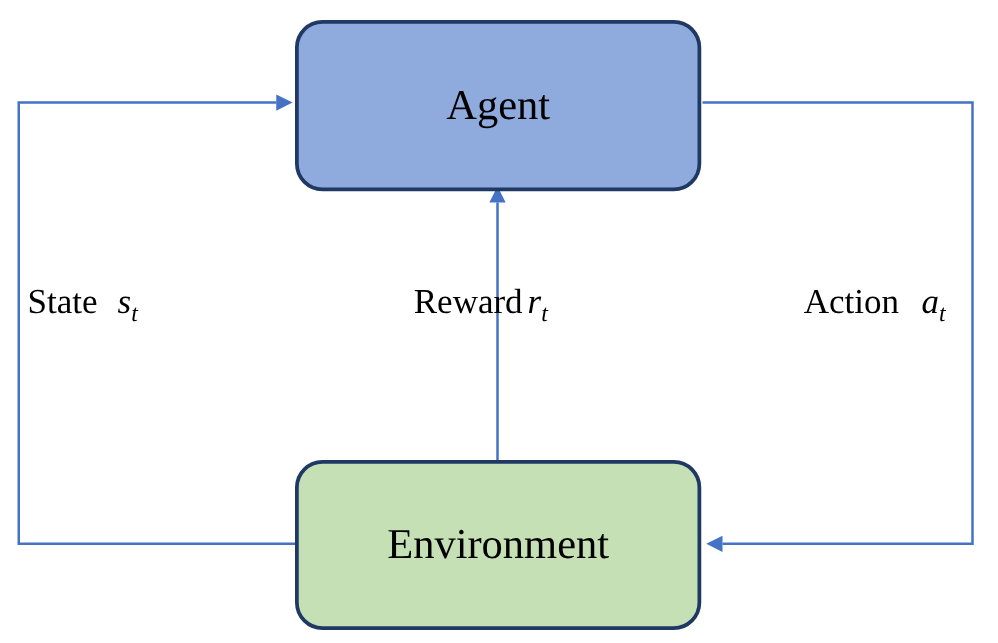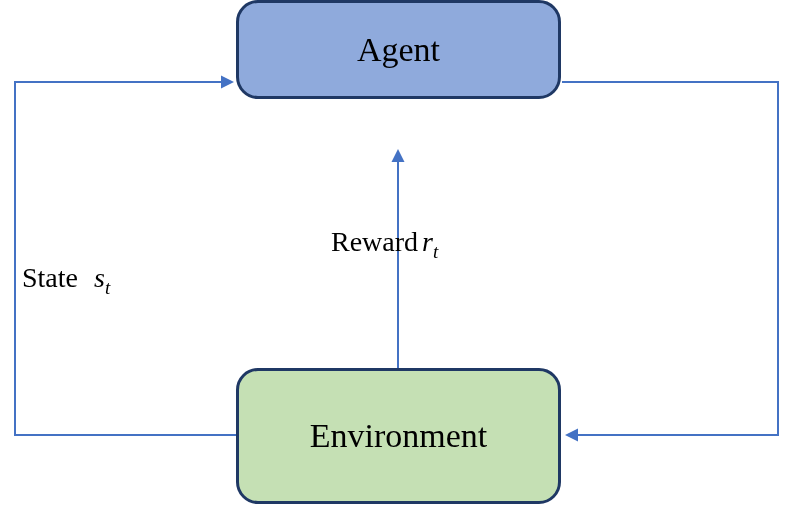--- a/index.html
+++ b/index.html
@@ -38,22 +38,22 @@
     border: 3px solid var(--node-border, #1F3864);
     border-radius: 22px;
     box-sizing: border-box;
     display: flex;
     align-items: center;
     justify-content: center;
     font-size: 34px;
   }
   .node-agent {
     left: 236px;
-    top: 0;
-    height: 99px;
+    top: 16px;
+    height: 137px;
     background: var(--agent-fill, #8FAADC);
   }
   .node-environment {
     left: 236px;
     top: 368px;
     height: 136px;
     background: var(--environment-fill, #C5E0B4);
   }
   .edge-label {
     position: absolute;
@@ -63,21 +63,21 @@
     white-space: nowrap;
   }
   .edge-label .var {
     font-style: italic;
   }
   .edge-label .sub {
     font-style: italic;
     font-size: 0.68em;
     vertical-align: -0.35em;
   }
-  .state-label  { left: 22px; margin-top: 36px; }
+  .state-label  { left: 22px; }
   .state-label .var { margin-left: 16px; }
   .reward-word  { left: 301px; margin-left: 30px; }
   .reward-var   { left: 406px; margin-left: 16px; }
   .action-label { left: 643px; }
   .action-label .var { margin-left: 18px; }
 </style>
 </head>
 <body>
 
 <div class="canvas">
@@ -112,14 +112,17 @@
     <span>State</span><span class="var">s</span><span class="sub">t</span>
   </div>
 
   <div class="edge-label reward-word">
     <span>Reward</span>
   </div>
   <div class="edge-label reward-var">
     <span class="var">r</span><span class="sub">t</span>
   </div>
 
+  <div class="edge-label action-label">
+    <span>Action</span><span class="var">a</span><span class="sub">t</span>
+  </div>
 
 </div>
 
 </body></html>

